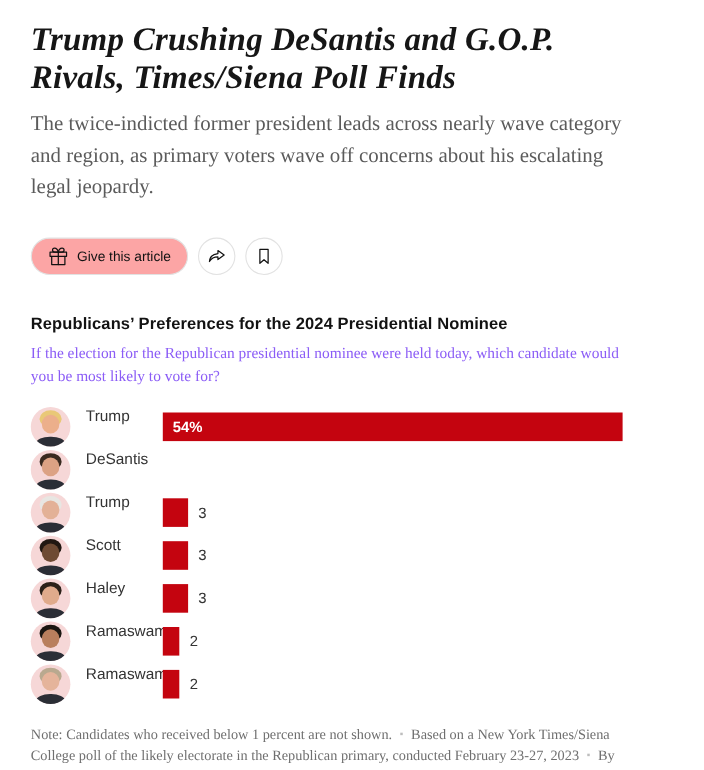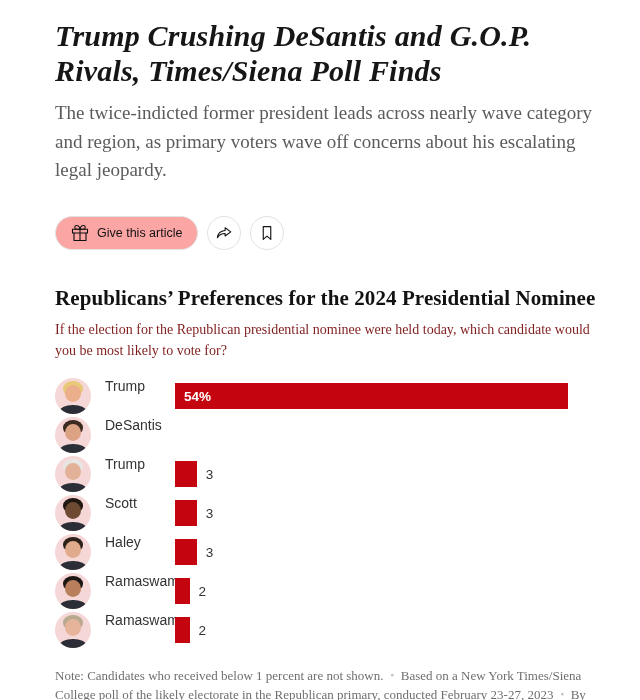--- a/index.html
+++ b/index.html
@@ -2,21 +2,21 @@
 <html style="--avatar-pink: #f6d7d7;"><head>
 <meta charset="utf-8">
 <style>
   * { margin:0; padding:0; box-sizing:border-box; }
   html,body { background:#ffffff; }
   body {
     width:640px; height:700px; overflow:hidden;
     font-family:"Liberation Sans", sans-serif;
     color:#121212;
   }
-  .page { width:640px; height:700px; padding:18px 40px 0 55px; }
+  .page { width:640px; height:700px; padding:18px 40px 0 28px; }
 
   
   .headline {
     font-family:"Liberation Serif", serif;
     font-style:italic; font-weight:700;
     font-size:30px; line-height:1.17; color:#161616;
     max-width:548px; margin-bottom:11px;
     letter-spacing:0.2px;
   }
   .subhead {
@@ -36,27 +36,27 @@
   .circle-btn {
     width:34px; height:34px; border:1px solid #e2e2e2; border-radius:50%;
     background:#fff; display:inline-flex; align-items:center; justify-content:center;
     cursor:pointer;
   }
   .ic { display:inline-flex; }
   .ic svg { stroke:#121212; fill:none; stroke-width:1.5; stroke-linecap:round; stroke-linejoin:round; }
 
   
   .chart-title {
-    font-family:Liberation Serif, serif;
-    font-size:21px; font-weight:700; color:#121212; margin-bottom:8px;
+    font-family:Liberation Sans, sans-serif;
+    font-size:15px; font-weight:700; color:#121212; margin-bottom:8px;
     letter-spacing:0.1px;
   }
   .chart-sub {
     font-family:"Liberation Serif", serif;
-    font-size:14px; line-height:1.5; color:#7f1d1d;
+    font-size:14px; line-height:1.5; color:#8b5cf6;
     max-width:556px; margin-bottom:16px;
   }
   .rows { }
   .chart-row { display:flex; align-items:center; height:39px; }
   .row-left { display:flex; align-items:flex-start; width:120px; flex:0 0 120px; }
   .avatar {
     position:relative; width:36px; height:36px; border-radius:50%;
     overflow:hidden; flex:0 0 36px; background:var(--avatar-pink,#f6d7d7);
   }
   .avatar .hair { position:absolute; top:3px; left:8px; width:20px; height:15px; border-radius:50% 50% 46% 46%; }

